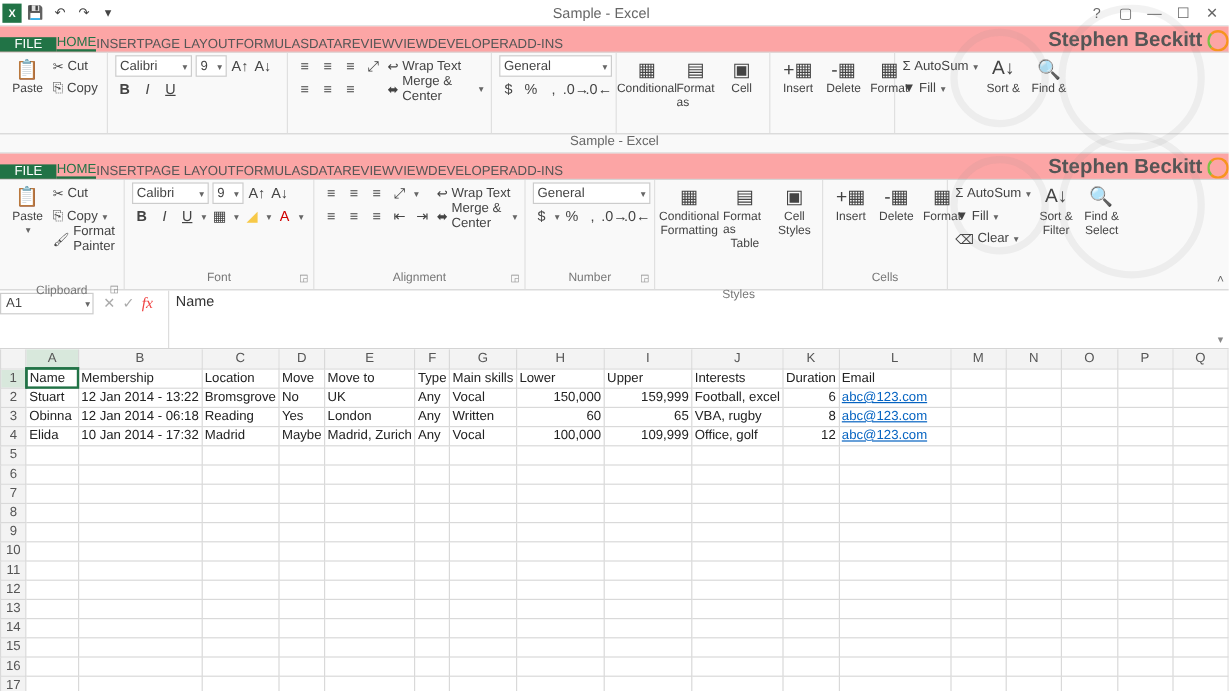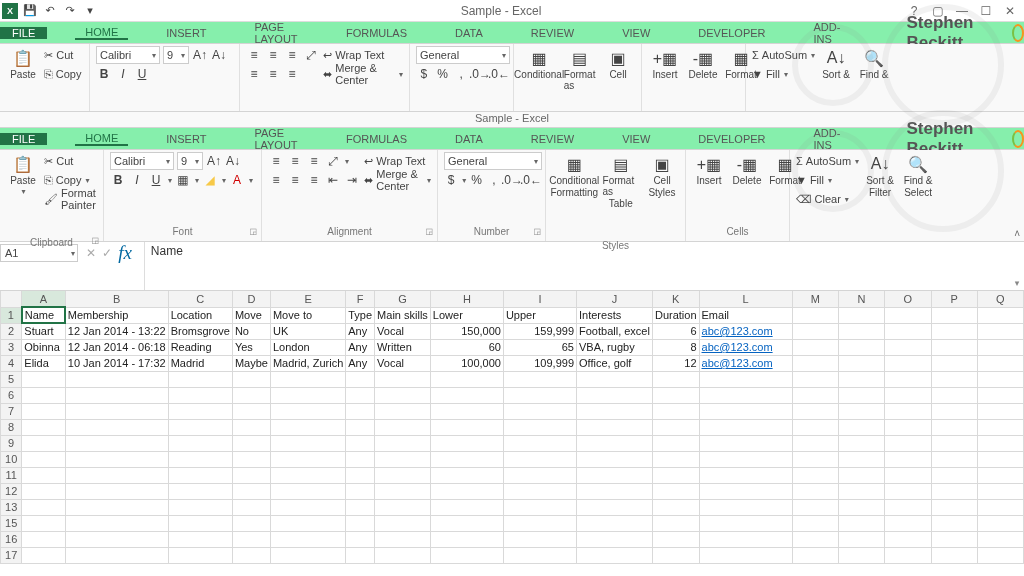--- a/index.html
+++ b/index.html
@@ -11,23 +11,23 @@
   .qat-icon { width: 16px; height: 16px; display: flex; align-items: center; justify-content: center; font-size: 11px; }
   .excel-logo { width: 16px; height: 16px; background: #217346; color: #fff; font-size: 9px; font-weight: bold; display: flex; align-items: center; justify-content: center; }
   .title-center { flex: 1; text-align: center; color: #666; font-size: 12px; }
   .title-right { display: flex; align-items: center; gap: 4px; padding-right: 4px; }
   .win-btn { width: 20px; height: 16px; display: flex; align-items: center; justify-content: center; font-size: 12px; color: #666; }
   .win-btn.close { color: #666; }
   .user-lbl { font-size: 17px; color: #555; margin-right: 4px; font-weight: bold; }
   .user-swirl { width: 18px; height: 18px; border: 2px solid #F7941E; border-left-color: #7AC143; border-radius: 50%; }
 
   
-  .tabs { height: 22px; background: #86efac; display: flex; align-items: center; border-bottom: 1px solid #d4d4d4; gap: 28px; }
+  .tabs { height: 22px; background: #fca5a5; display: flex; align-items: flex-end; border-bottom: 1px solid #d4d4d4; }
   .file-tab { background: #217346; color: #fff; font-size: 11px; display: flex; align-items: center; padding: 0 12px; }
-  .tab { font-size: 11px; color: #555; display: flex; align-items: center; padding: 0 10px; text-transform: uppercase; }
+  .tab { font-size: 11px; color: #555; display: flex; align-items: center; padding: 0 0; text-transform: uppercase; }
   .tab.active { color: #217346; border-bottom: 2px solid #217346; }
 
   
   .ribbon { height: 68px; background: #f9f9f9; border-bottom: 1px solid #d4d4d4; display: flex; position: relative; }
   .ribbon.second { height: 92px; }
   .group { border-right: 1px solid #e0e0e0; padding: 2px 6px 0 6px; display: flex; flex-direction: column; }
   .group-body { flex: 1; display: flex; align-items: flex-start; gap: 4px; }
   .group-title { text-align: center; font-size: 10px; color: #777; height: 16px; line-height: 14px; position: relative; margin-top: 28px; }
   .group-title .launcher { position: absolute; right: -2px; bottom: 2px; font-size: 8px; color: #888; }
   .big-btn { display: flex; flex-direction: column; align-items: center; gap: 1px; font-size: 10px; color: #444; padding: 2px 2px; min-width: 34px; }
@@ -41,21 +41,21 @@
   .ic { display: inline-flex; align-items: center; justify-content: center; }
   .mini-ic { width: 16px; height: 16px; display: flex; align-items: center; justify-content: center; font-size: 12px; border: 1px solid transparent; }
 
   
   .collapse { position: absolute; right: 4px; bottom: 2px; font-size: 10px; color: #666; }
 
   
   .fxrow { height: 22px; display: flex; align-items: center; border-bottom: 1px solid #d4d4d4; background: #fff; }
   .namebox { width: 78px; border: 1px solid #ccc; margin-left: 0; height: 18px; display: flex; align-items: center; justify-content: space-between; padding: 0 2px 0 4px; font-size: 11px; }
   .fx-icons { display: flex; align-items: center; gap: 6px; padding: 0 8px; color: #aaa; font-size: 12px; }
-  .fx-label { font-style: italic; font-family: "Times New Roman", serif; color: #0369a1; font-size: 19px; margin-right: 4px; }
+  .fx-label { font-style: italic; font-family: "Times New Roman", serif; color: #ef4444; font-size: 13px; margin-right: 4px; }
   .fxbar { flex: 1; height: 48px; border-left: 1px solid #ddd; padding: 2px 6px; font-size: 12px; color: #333; }
   .fx-wrap { display:flex; align-items:stretch; border-bottom:1px solid #d4d4d4; }
   .fx-left { display:flex; flex-direction:column; justify-content:flex-start; }
   .fx-expand { width:14px; display:flex; align-items:flex-end; justify-content:center; color:#888; font-size:9px; padding-bottom:2px;}
 
   
   .grid-wrap { position: relative; height: 300px; overflow: hidden; }
   table.sheet { border-collapse: collapse; table-layout: fixed; }
   table.sheet th, table.sheet td { border: 1px solid #d9d9d9; font-size: 11px; color: #222; height: 16px; padding: 0 2px; overflow: hidden; white-space: nowrap; }
   table.sheet thead th { background: #f3f3f3; text-align: center; color: #555; font-weight: normal; border-top: none;}
@@ -787,20 +787,40 @@
           <td></td>
           <td></td>
           <td></td>
           <td></td>
           <td></td>
           <td></td>
           <td></td>
           <td></td>
         </tr>
         <tr>
+          <th>14</th>
+          <td></td>
+          <td></td>
+          <td></td>
+          <td></td>
+          <td></td>
+          <td></td>
+          <td></td>
+          <td></td>
+          <td></td>
+          <td></td>
+          <td></td>
+          <td></td>
+          <td></td>
+          <td></td>
+          <td></td>
+          <td></td>
+          <td></td>
+        </tr>
+        <tr>
           <th>15</th>
           <td></td>
           <td></td>
           <td></td>
           <td></td>
           <td></td>
           <td></td>
           <td></td>
           <td></td>
           <td></td>

